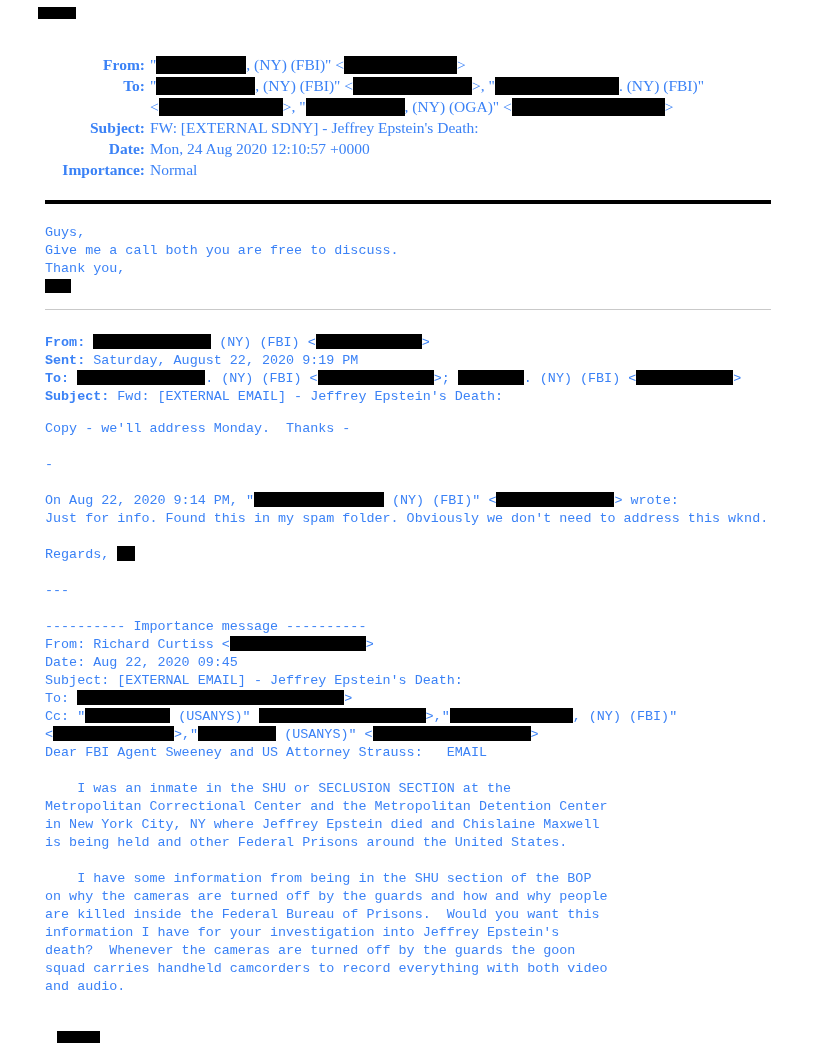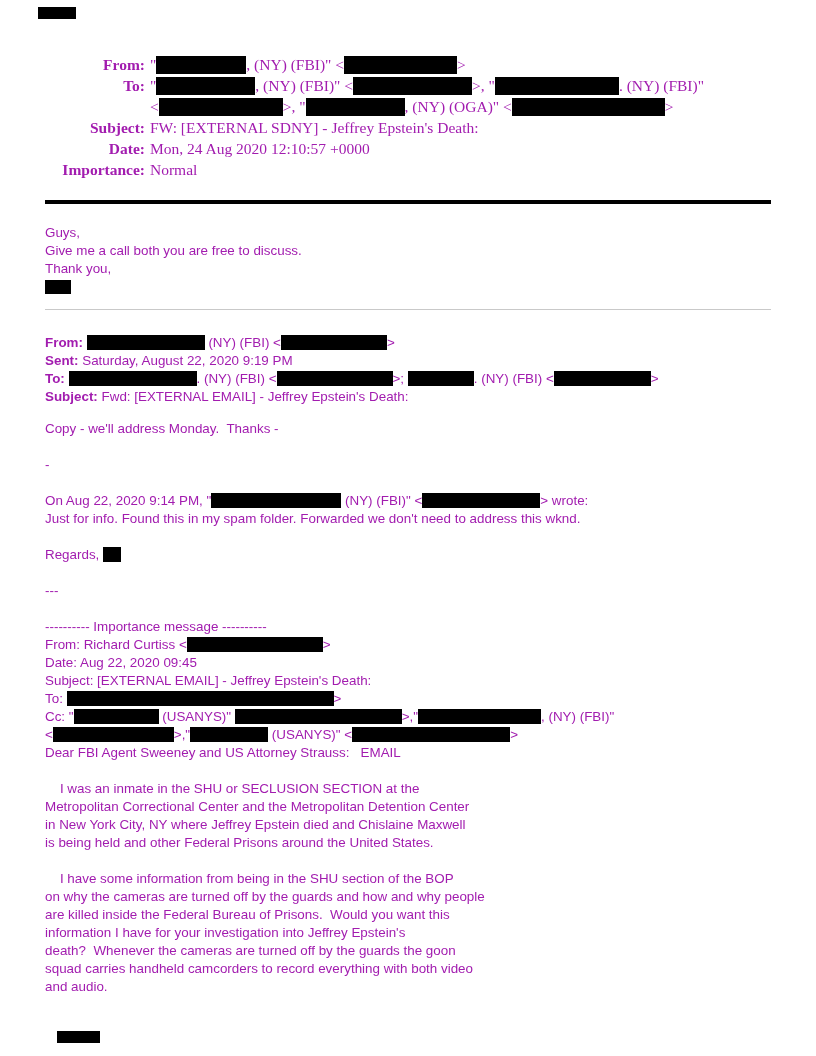--- a/index.html
+++ b/index.html
@@ -1,20 +1,20 @@
 <!DOCTYPE html>
 <html><head>
 <meta charset="utf-8">
 <style>
   html,body { margin:0; padding:0; background:#ffffff; }
   .page {
     position:relative;
     width:816px; height:1056px;
     background:#ffffff;
-    color:#a21caf;
+    color:#3b82f6;
     font-family:"Liberation Sans", sans-serif;
     overflow:hidden;
   }
   
   .corner-redact { position:absolute; background:#000; }
   .corner-redact.tl { left:38px; top:7px;    width:38px; height:12px; }
   .corner-redact.bl { left:57px; top:1031px; width:43px; height:12px; }
 
   
   .hdr {
@@ -36,21 +36,21 @@
   .rule-thick {
     margin:20px 45px 0 45px;
     height:3.5px; background:#000;
   }
 
   .content {
     margin:0 45px;
     font-size:13.4px;
     line-height:18px;
   }
-  .content .line { min-height:18px; line-height:18px; white-space:pre-wrap; }
+  .content .line { min-height:18px; line-height:18px; white-space:pre-wrap;font-family:Liberation Mono, monospace; }
   .content .redact { display:inline-block; background:#000; height:15px; vertical-align:-3px; }
   .content .bold { font-weight:bold; }
 
   .intro { margin-top:20px; }
   .rule-thin { margin-top:13px; height:1px; background:#c9c9c9; }
   .subheader { margin-top:24px; }
   .thread { margin-top:14px; }
 </style>
 </head>
 <body>
@@ -108,21 +108,21 @@
         <div class="line"><span class="bold">Sent: </span><span>Saturday, August 22, 2020 9:19 PM</span></div>
         <div class="line"><span class="bold">To: </span><span class="redact" style="width: 128px;"></span><span>. (NY) (FBI) &lt;</span><span class="redact" style="width: 116px;"></span><span>&gt;; </span><span class="redact" style="width: 66px;"></span><span>. (NY) (FBI) &lt;</span><span class="redact" style="width: 97px;"></span><span>&gt;</span></div>
         <div class="line"><span class="bold">Subject: </span><span>Fwd: [EXTERNAL EMAIL] - Jeffrey Epstein's Death:</span></div>
       </div>
     <div class="thread">
         <div class="line"><span>Copy - we'll address Monday.  Thanks -</span></div>
         <div class="line"><span></span></div>
         <div class="line"><span>-</span></div>
         <div class="line"><span></span></div>
         <div class="line"><span>On Aug 22, 2020 9:14 PM, "</span><span class="redact" style="width: 130px;"></span><span> (NY) (FBI)" &lt;</span><span class="redact" style="width: 118px;"></span><span>&gt; wrote:</span></div>
-        <div class="line"><span>Just for info. Found this in my spam folder. Forwarded we don't need to address this wknd.</span></div>
+        <div class="line"><span>Just for info. Found this in my spam folder. Obviously we don't need to address this wknd.</span></div>
         <div class="line"><span></span></div>
         <div class="line"><span>Regards, </span><span class="redact" style="width: 18px;"></span></div>
         <div class="line"><span></span></div>
         <div class="line"><span>---</span></div>
         <div class="line"><span></span></div>
         <div class="line"><span>---------- Importance message ----------</span></div>
         <div class="line"><span>From: Richard Curtiss &lt;</span><span class="redact" style="width: 136px;"></span><span>&gt;</span></div>
         <div class="line"><span>Date: Aug 22, 2020 09:45</span></div>
         <div class="line"><span>Subject: [EXTERNAL EMAIL] - Jeffrey Epstein's Death:</span></div>
         <div class="line"><span>To: </span><span class="redact" style="width: 267px;"></span><span>&gt;</span></div>

